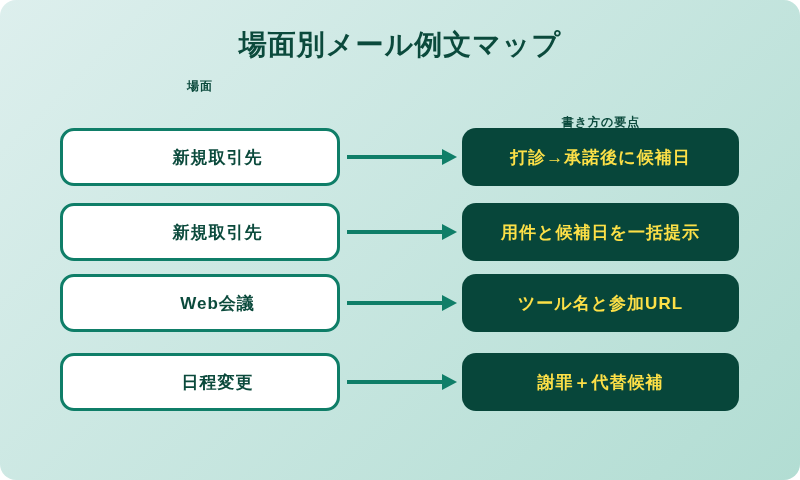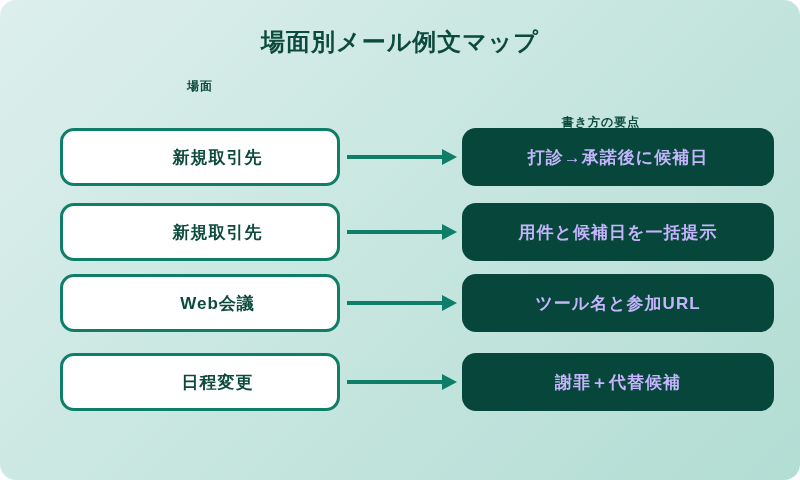--- a/index.html
+++ b/index.html
@@ -20,21 +20,21 @@
     position: relative;
     width: 800px; height: 480px;
     border-radius: 16px;
     background: linear-gradient(135deg, var(--bg1) 0%, var(--bg2) 100%);
     overflow: hidden;
   }
   .title {
     position: absolute;
     top: 26px; left: 0; width: 100%;
     text-align: center;
-    font-size: 24px;
+    font-size: 28px;
     font-weight: bold;
     color: var(--ink);
     letter-spacing: 1px;
   }
   .col-header {
     position: absolute;
     top: 78px;
     font-size: 12px;
     font-weight: bold;
     color: var(--ink);
@@ -66,26 +66,26 @@
   }
   .arrow {
     position: absolute;
     left: 347px; top: 21px;
     width: 110px; height: 16px;
     color: var(--accent);
   }
   .point-box {
     position: absolute;
     left: 462px; top: 0;
-    width: 312px; height: 58px;
+    width: 277px; height: 58px;
     background: var(--dark);
     border-radius: 14px;
     display: flex; align-items: center; justify-content: center;
     font-size: 17px; font-weight: bold;
-    color: #c4b5fd;
+    color: #fde047;
     letter-spacing: 1px;
   }
 </style>
 </head>
 <body>
 
 <div class="canvas">
 
   <div class="title">場面別メール例文マップ</div>
 

